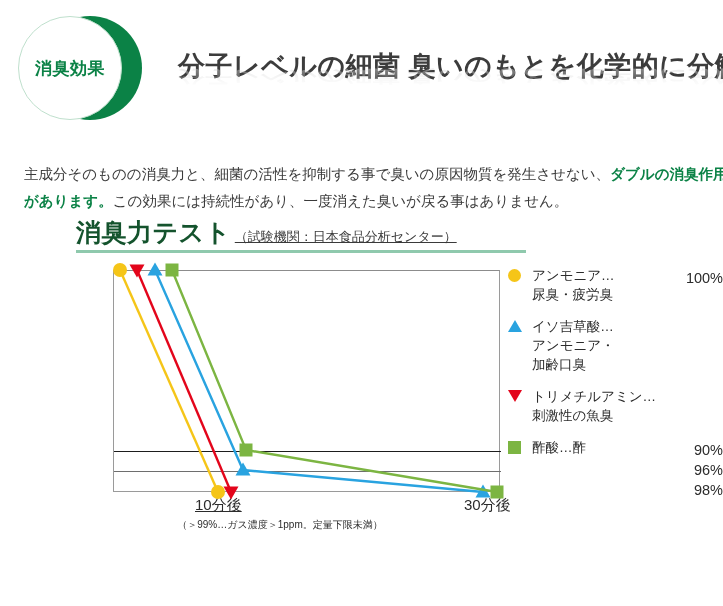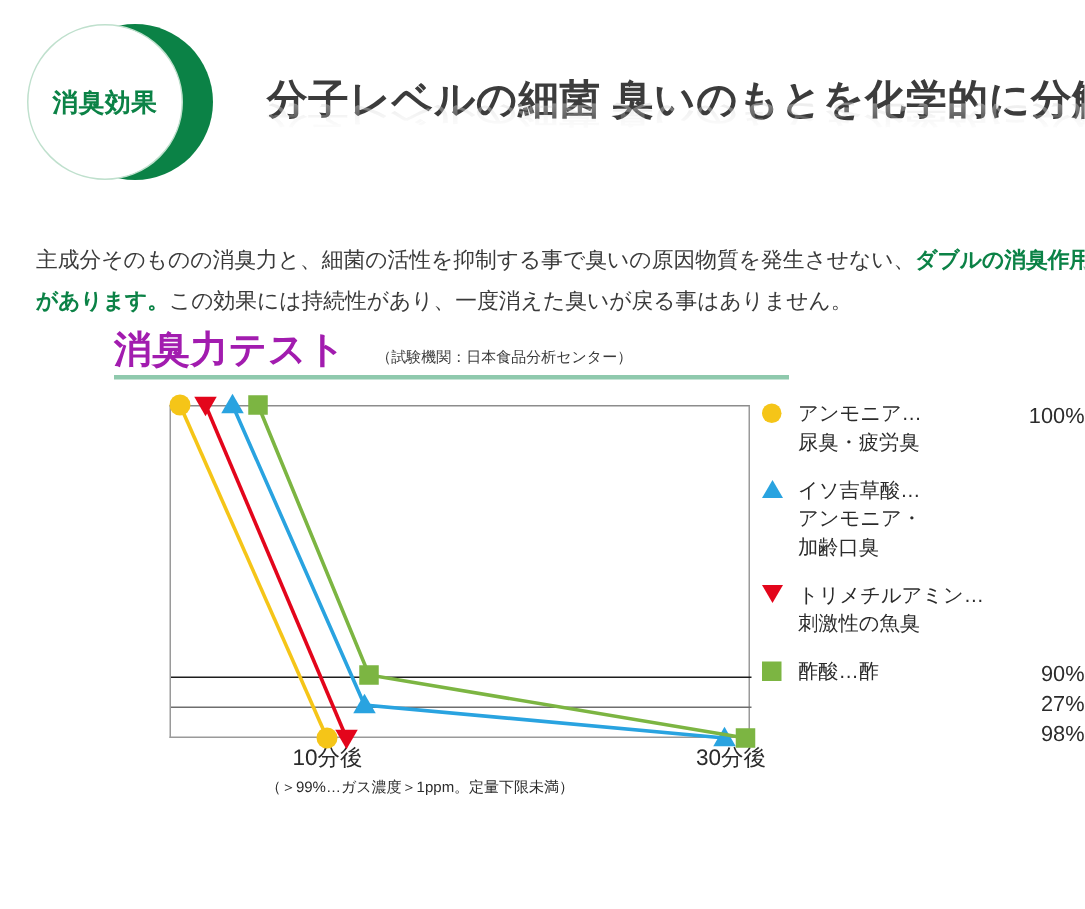--- a/index.html
+++ b/index.html
@@ -93,27 +93,28 @@
   
   #chart-title-row {
     position: absolute;
     left: 76px; top: 216px;
     display: flex;
     align-items: baseline;
   }
   #chart-title {
     font-size: 25px;
     font-weight: bold;
-    color: #a21caf;
+    color: #14532d;
     letter-spacing: 0.5px;
   }
   #chart-subtitle {
-    font-size: 10px;
+    font-size: 13px;
     color: #3a3a3a;
-    margin-left: 20px;
+    margin-left: 4px;
+    text-decoration: underline;
   }
   #chart-title-rule {
     position: absolute;
     left: 76px; top: 250px;
     width: 450px; height: 3px;
     background: #8fc9ad;
   }
 
   #plot-frame {
     position: absolute;
@@ -145,21 +146,21 @@
   #ytick-90  { top: 442px; }
   #ytick-96  { top: 462px; }
   #ytick-98  { top: 482px; }
 
   .xtick {
     position: absolute;
     font-size: 15px;
     color: #2b2b2b;
     white-space: nowrap;
   }
-  #xtick-10 { left: 195px; top: 496px; }
+  #xtick-10 { left: 195px; top: 496px; text-decoration: underline; }
   #xtick-30 { left: 464px; top: 496px; }
 
   #chart-footnote {
     position: absolute;
     left: 0; top: 518px;
     width: 560px;
     text-align: center;
     font-size: 10px;
     color: #2b2b2b;
   }
@@ -229,21 +230,21 @@
 </div>
 <div id="chart-title-rule"></div>
 
 <div id="plot-frame">
   <div class="gridline" id="grid-90"></div>
   <div class="gridline" id="grid-96"></div>
 </div>
 
 <div class="ytick" id="ytick-100">100%</div>
 <div class="ytick" id="ytick-90">90%</div>
-<div class="ytick" id="ytick-96">27%</div>
+<div class="ytick" id="ytick-96">96%</div>
 <div class="ytick" id="ytick-98">98%</div>
 
 <div class="xtick" id="xtick-10">10分後</div>
 <div class="xtick" id="xtick-30">30分後</div>
 
 <div id="chart-footnote">（＞99%…ガス濃度＞1ppm。定量下限未満）</div>
 
 <svg id="series-svg">
     <polyline points="120,270 218,492" fill="none" stroke="#f5c518" stroke-width="2.4"></polyline>
     <circle cx="120" cy="270" r="7" fill="#f5c518"></circle>

